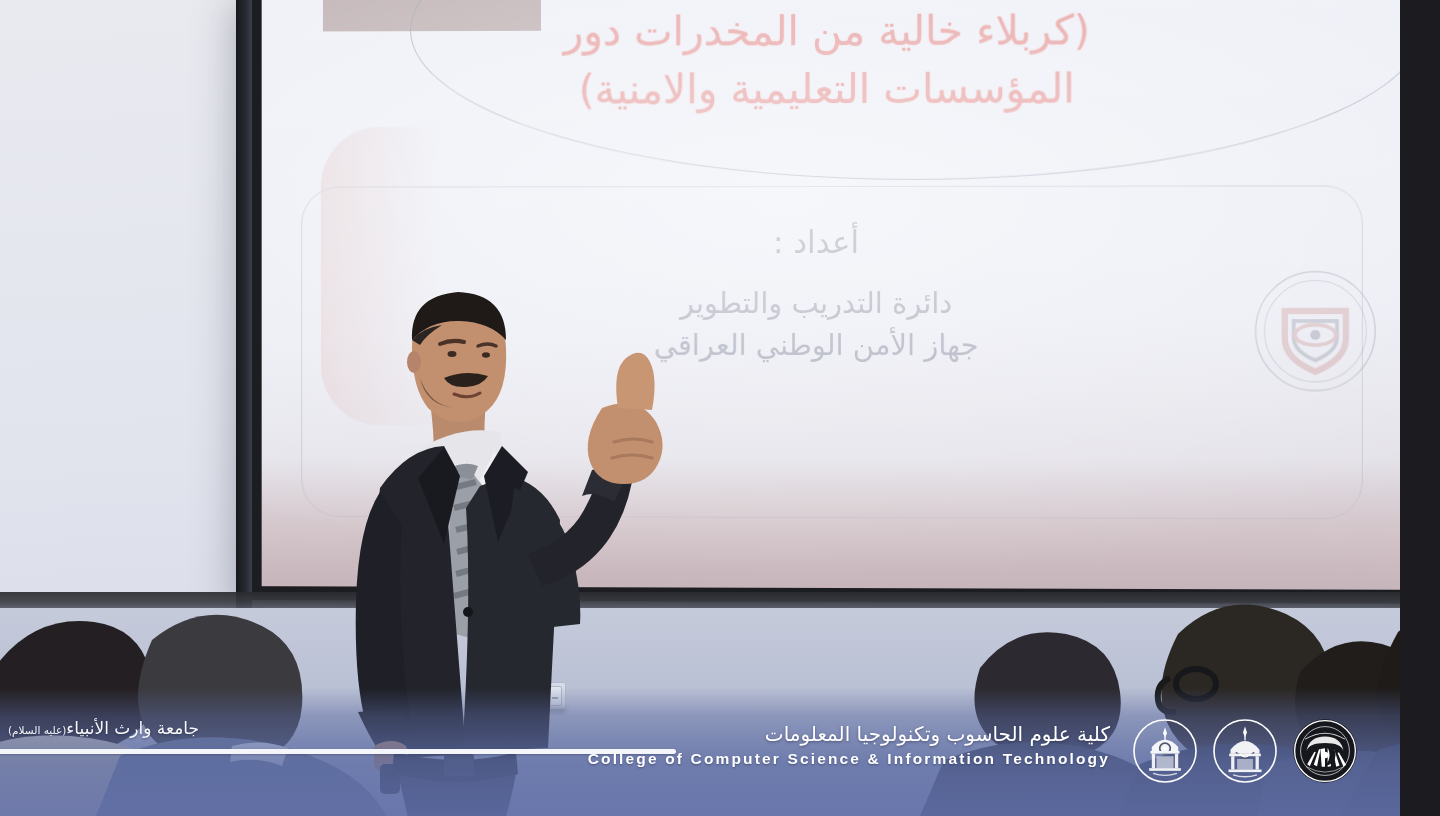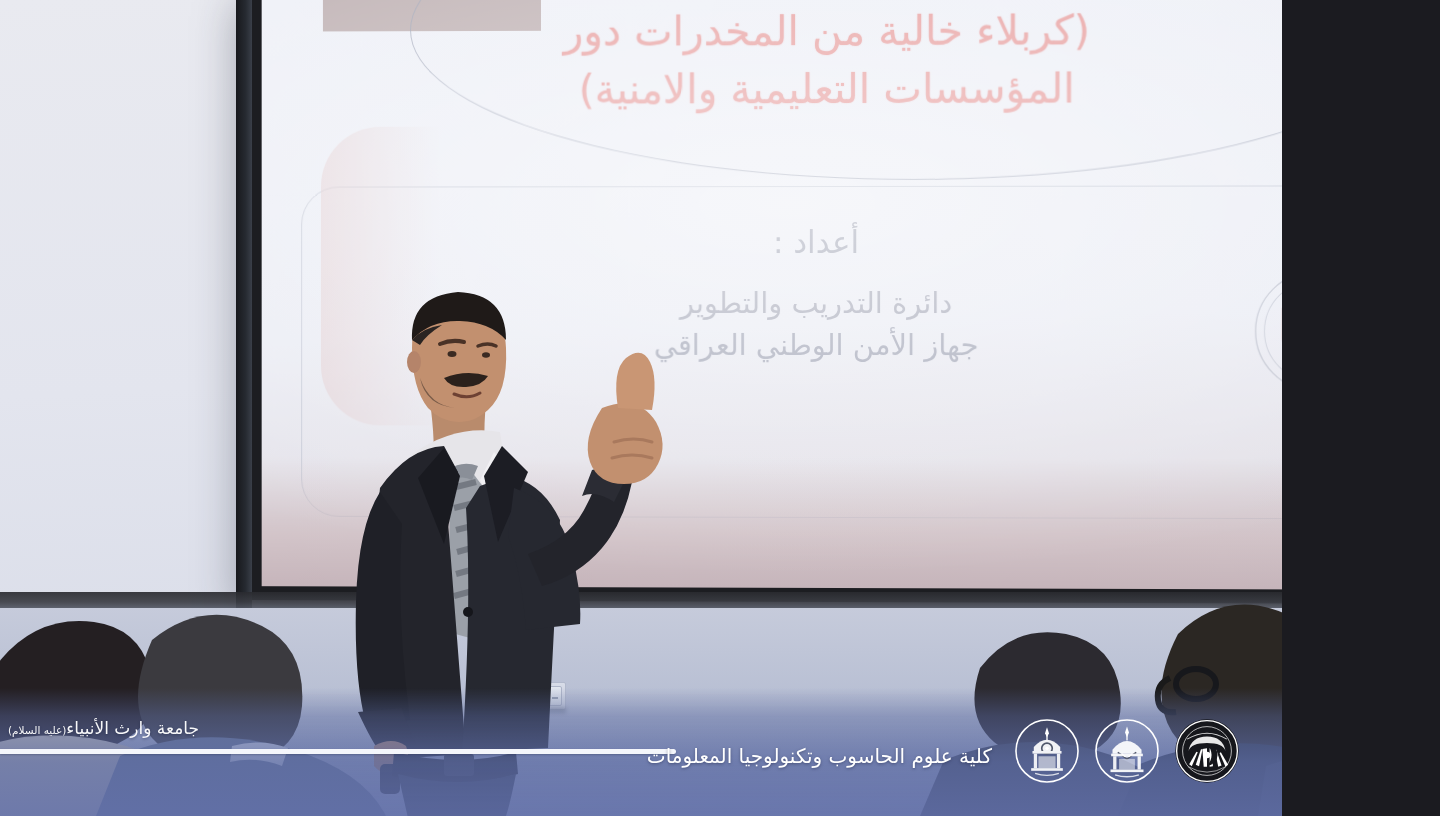--- a/index.html
+++ b/index.html
@@ -5,21 +5,21 @@
 <style>
   html, body {
     margin: 0; padding: 0;
     background: #1b1b20;
   }
   body {
     font-family: "Liberation Sans", sans-serif;
   }
   #stage {
     position: relative;
-    width: 1282px;
+    width: 1400px;
     height: 816px;
     overflow: hidden;
     background: #14532d;
   }
 
   
   .wall {
     position: absolute; inset: 0;
     background:
       linear-gradient(177deg, #e9eaf0 0%, #e3e5ee 45%, #dcdfea 70%, #d3d8e6 100%);
@@ -360,20 +360,21 @@
 
   <div class="banner"></div>
   <div class="banner-rule"></div>
 
   <div class="watermark">
     <span>جامعة وارث الأنبياء</span><span class="small">(عليه السلام)</span>
   </div>
 
   <div class="banner-text">
     <div class="banner-ar">كلية علوم الحاسوب وتكنولوجيا المعلومات</div>
+    <div class="banner-en">College of Computer Science &amp; Information Technology</div>
   </div>
 
   <div class="logos">
 
     <svg class="logo" viewBox="0 0 100 100">
       <circle cx="50" cy="50" r="47" fill="none" stroke="#ffffff" stroke-width="2.4"></circle>
       <path d="M50 14 l3 9 l-3 6 l-3 -6 Z" fill="#fff"></path>
       <rect x="49" y="22" width="2" height="12" fill="#fff"></rect>
       <path d="M30 44 q20 -22 40 0 l0 6 l-40 0 Z" fill="#fff" opacity=".92"></path>
       <circle cx="50" cy="46" r="8" fill="none" stroke="#51586b" stroke-width="2.5"></circle>

